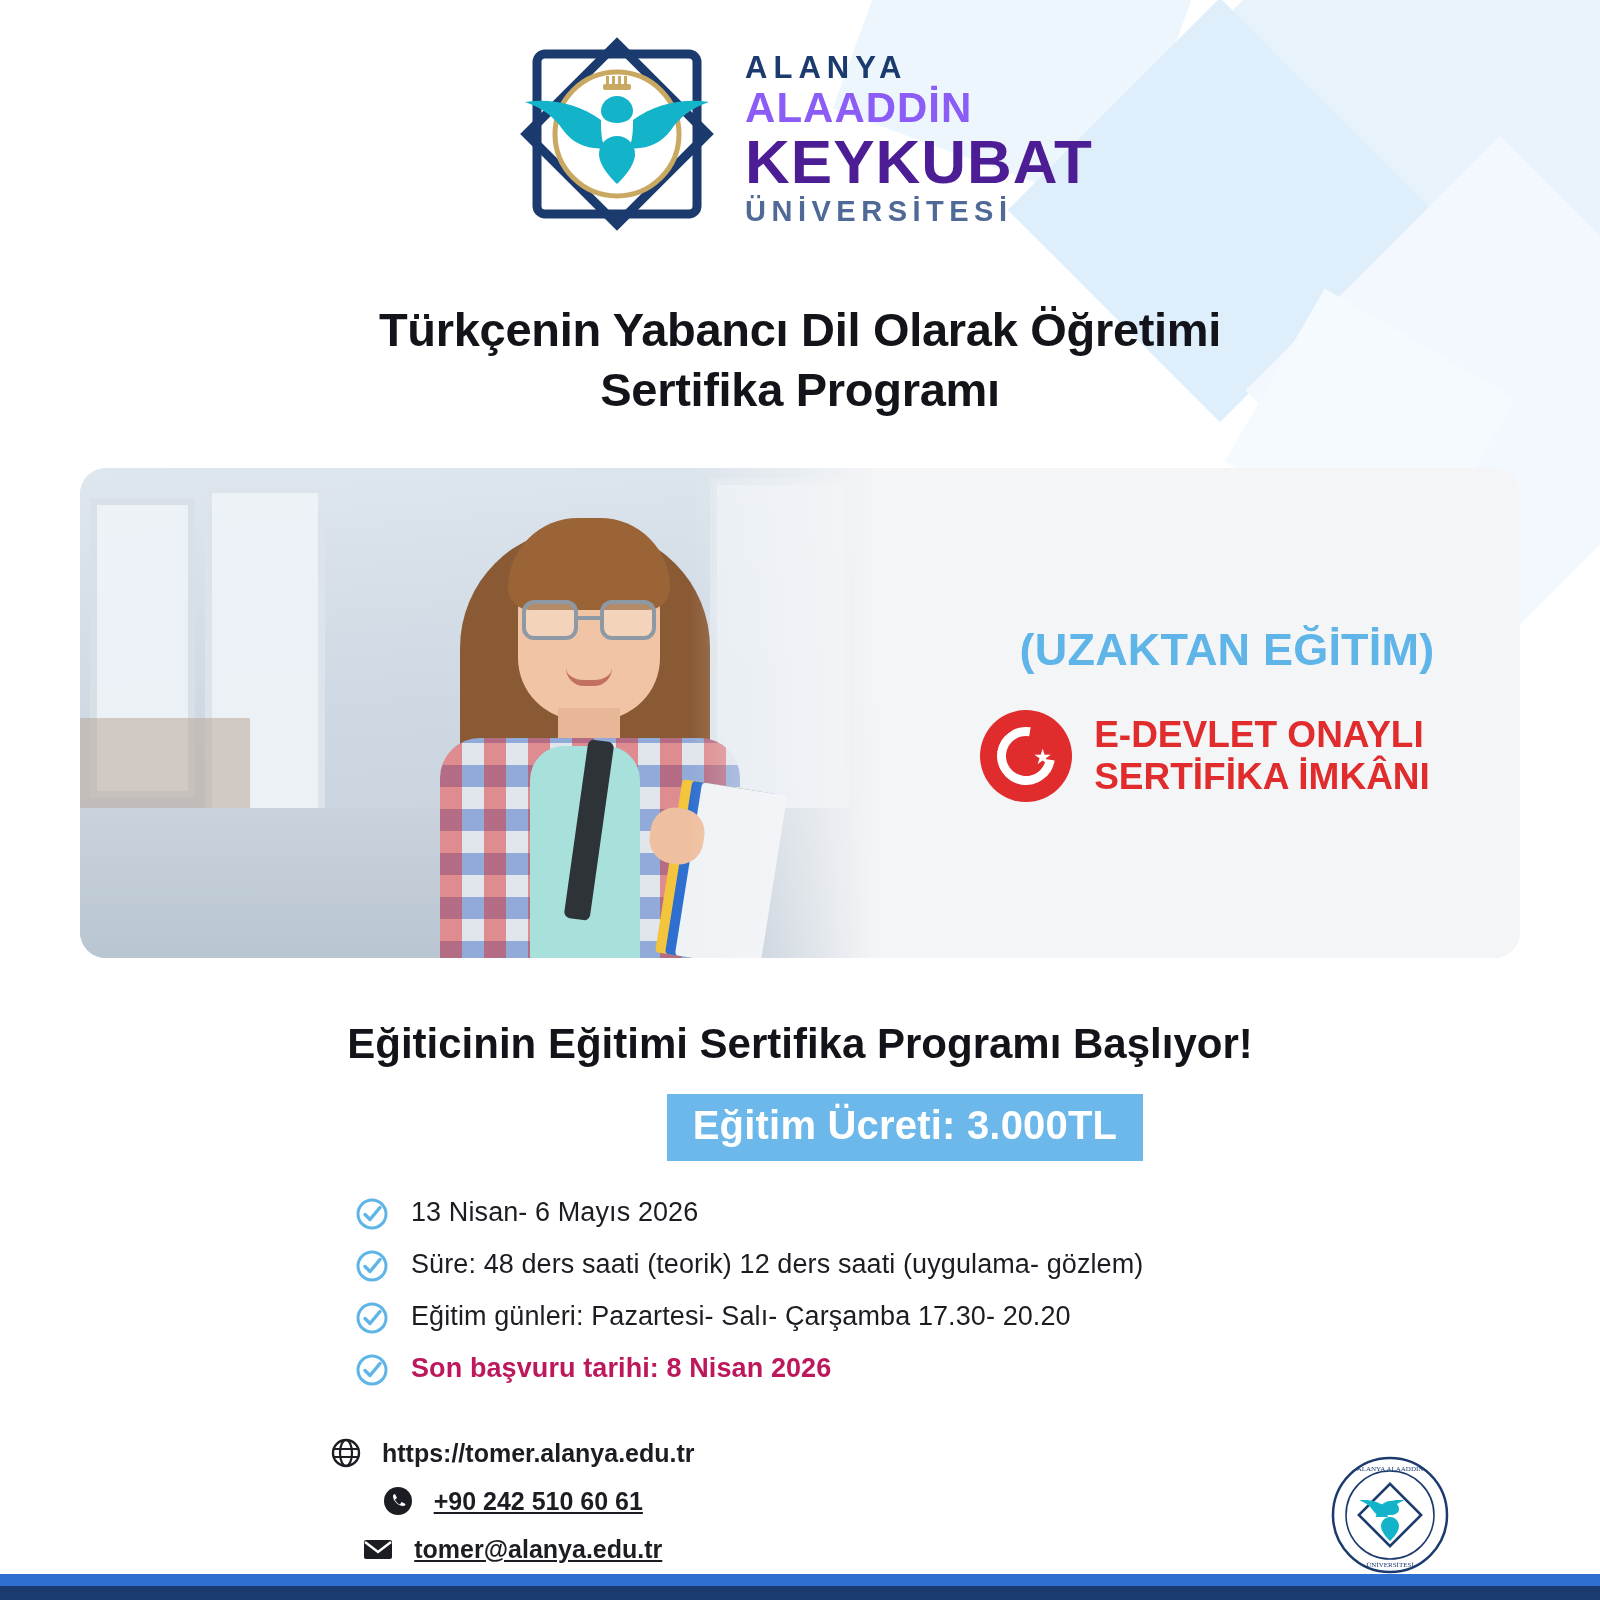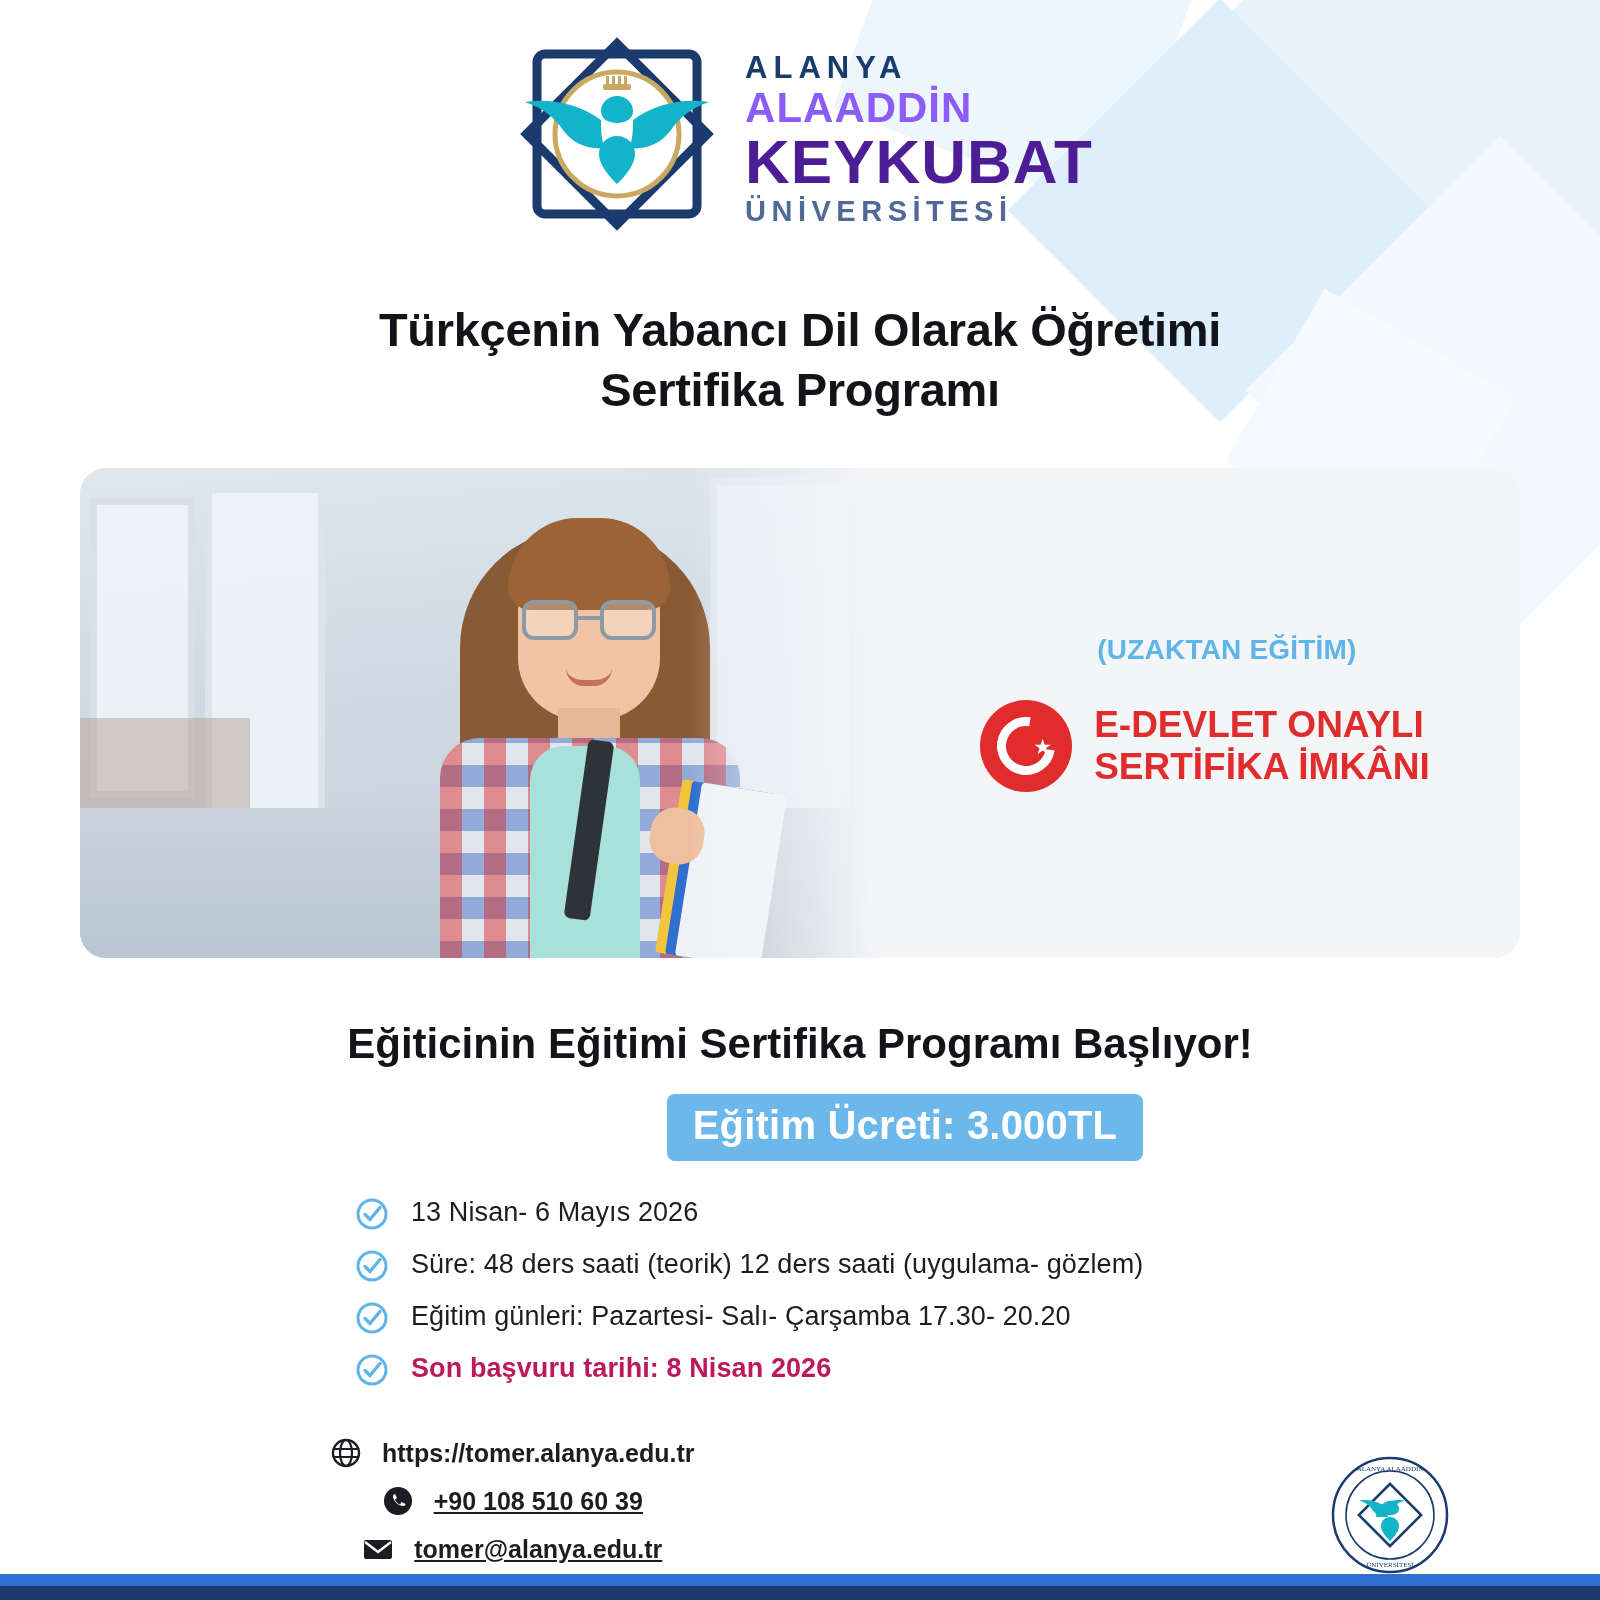--- a/index.html
+++ b/index.html
@@ -196,21 +196,21 @@
     background: #f4f5f7;
     display: flex;
     flex-direction: column;
     align-items: center;
     justify-content: center;
     gap: 34px;
     padding-right: 20px;
   }
   .uzaktan {
     color: #5fb4e8;
-    font-size: 28px;
+    font-size: 45px;
     font-weight: 700;
     letter-spacing: .2px;
     margin-left: 44px;
   }
   .edevlet-row { display: flex; align-items: center; gap: 22px; }
   .edevlet-badge {
     width: 92px; height: 92px; border-radius: 50%;
     background: #e02c2c;
     display: flex; align-items: center; justify-content: center;
     position: relative;
@@ -243,21 +243,21 @@
     display: flex;
     justify-content: center;
     padding-left: 210px;
   }
   .price-pill {
     background: #6cb8ea;
     color: #ffffff;
     font-size: 40px;
     font-weight: 700;
     padding: 9px 26px 13px 26px;
-    border-radius: 8px;
+    border-radius: 0;
     letter-spacing: .2px;
   }
 
   
   .bullets {
     margin: 36px 0 0 355px;
     display: flex;
     flex-direction: column;
     gap: 18px;
   }
@@ -450,21 +450,21 @@
           </span>
           <span class="c-text">https://tomer.alanya.edu.tr</span>
         </div>
         <div class="contact">
           <span class="c-icon">
             <svg viewBox="0 0 32 32" width="32" height="32">
                 <circle cx="16" cy="16" r="14" fill="#1b1d22"></circle>
                 <path d="M11 11c0-1 1-2 2-2l2 4-2 1.5c1 2.5 2.5 4 5 5L19.5 17l4 2c0 1-1 2-2 2-5 0-10.5-5-10.5-10z" fill="#ffffff"></path>
               </svg>
           </span>
-          <span class="c-text link">+90 108 510 60 39</span>
+          <span class="c-text link">+90 242 510 60 61</span>
         </div>
         <div class="contact">
           <span class="c-icon">
             <svg viewBox="0 0 32 32" width="32" height="32">
                 <rect x="2" y="7" width="28" height="19" rx="2" fill="#1b1d22"></rect>
                 <path d="M3 9l13 10L29 9" fill="none" stroke="#ffffff" stroke-width="2.4"></path>
               </svg>
           </span>
           <span class="c-text link">tomer@alanya.edu.tr</span>
         </div>

